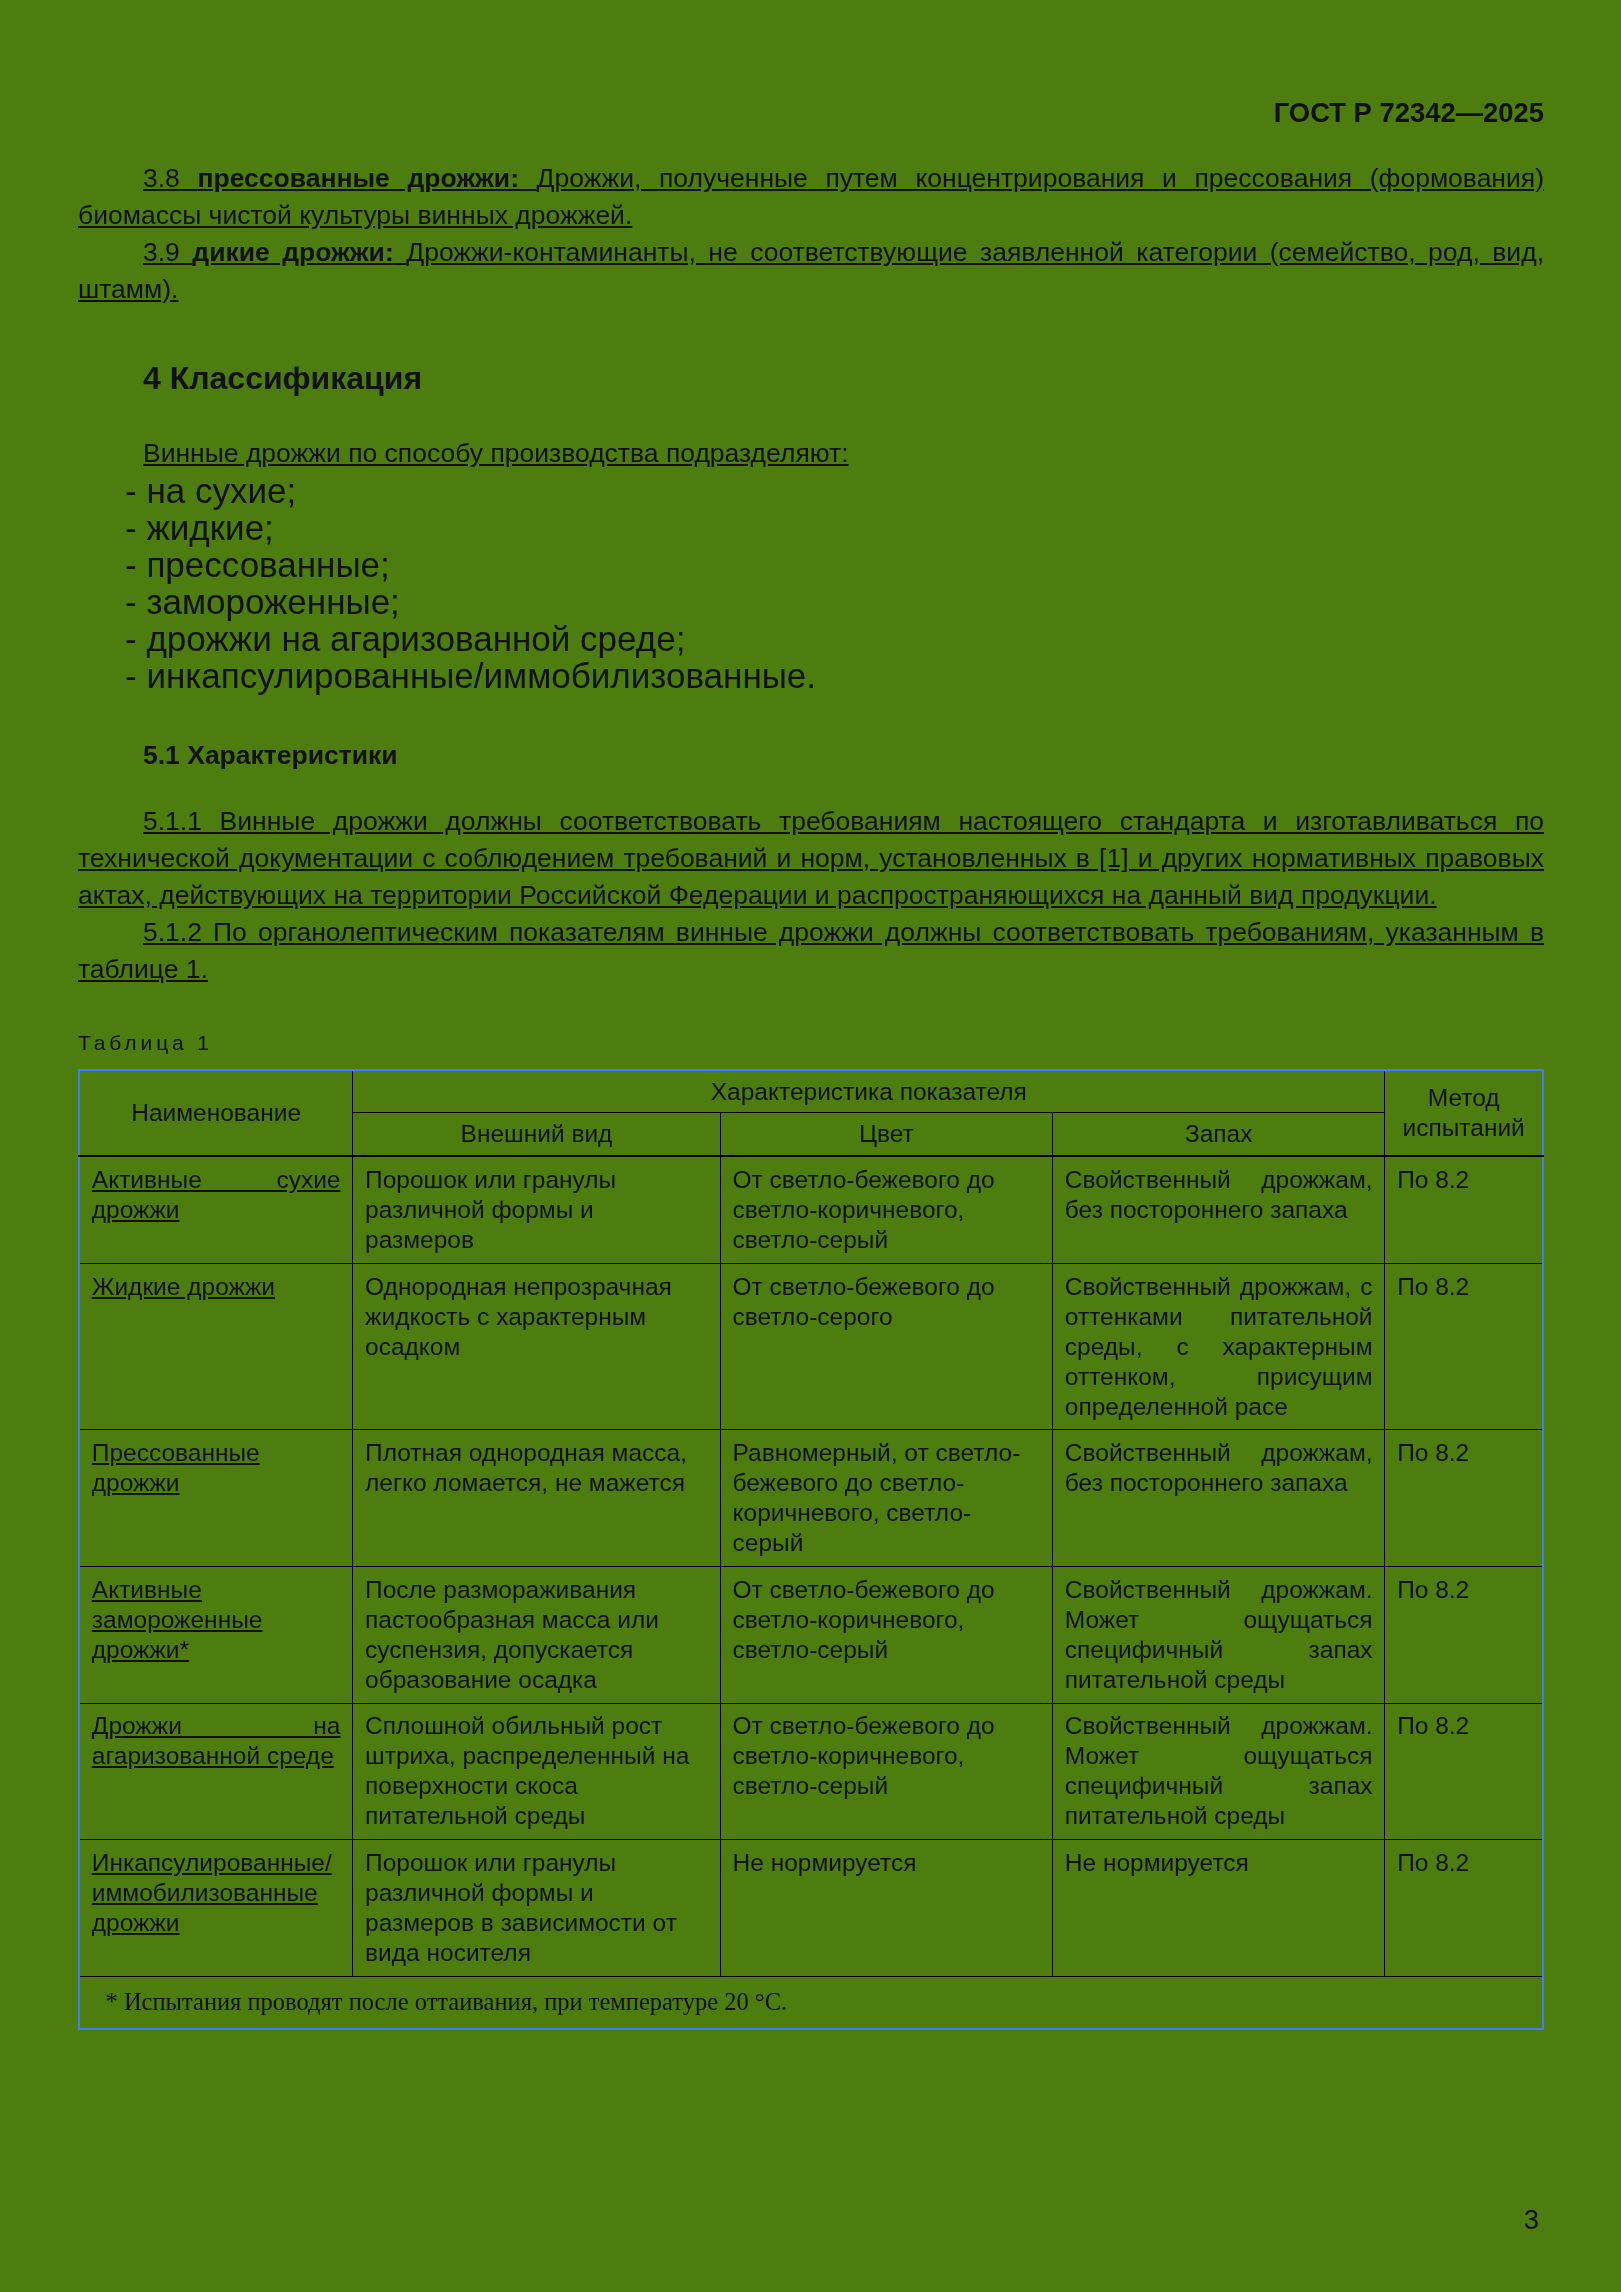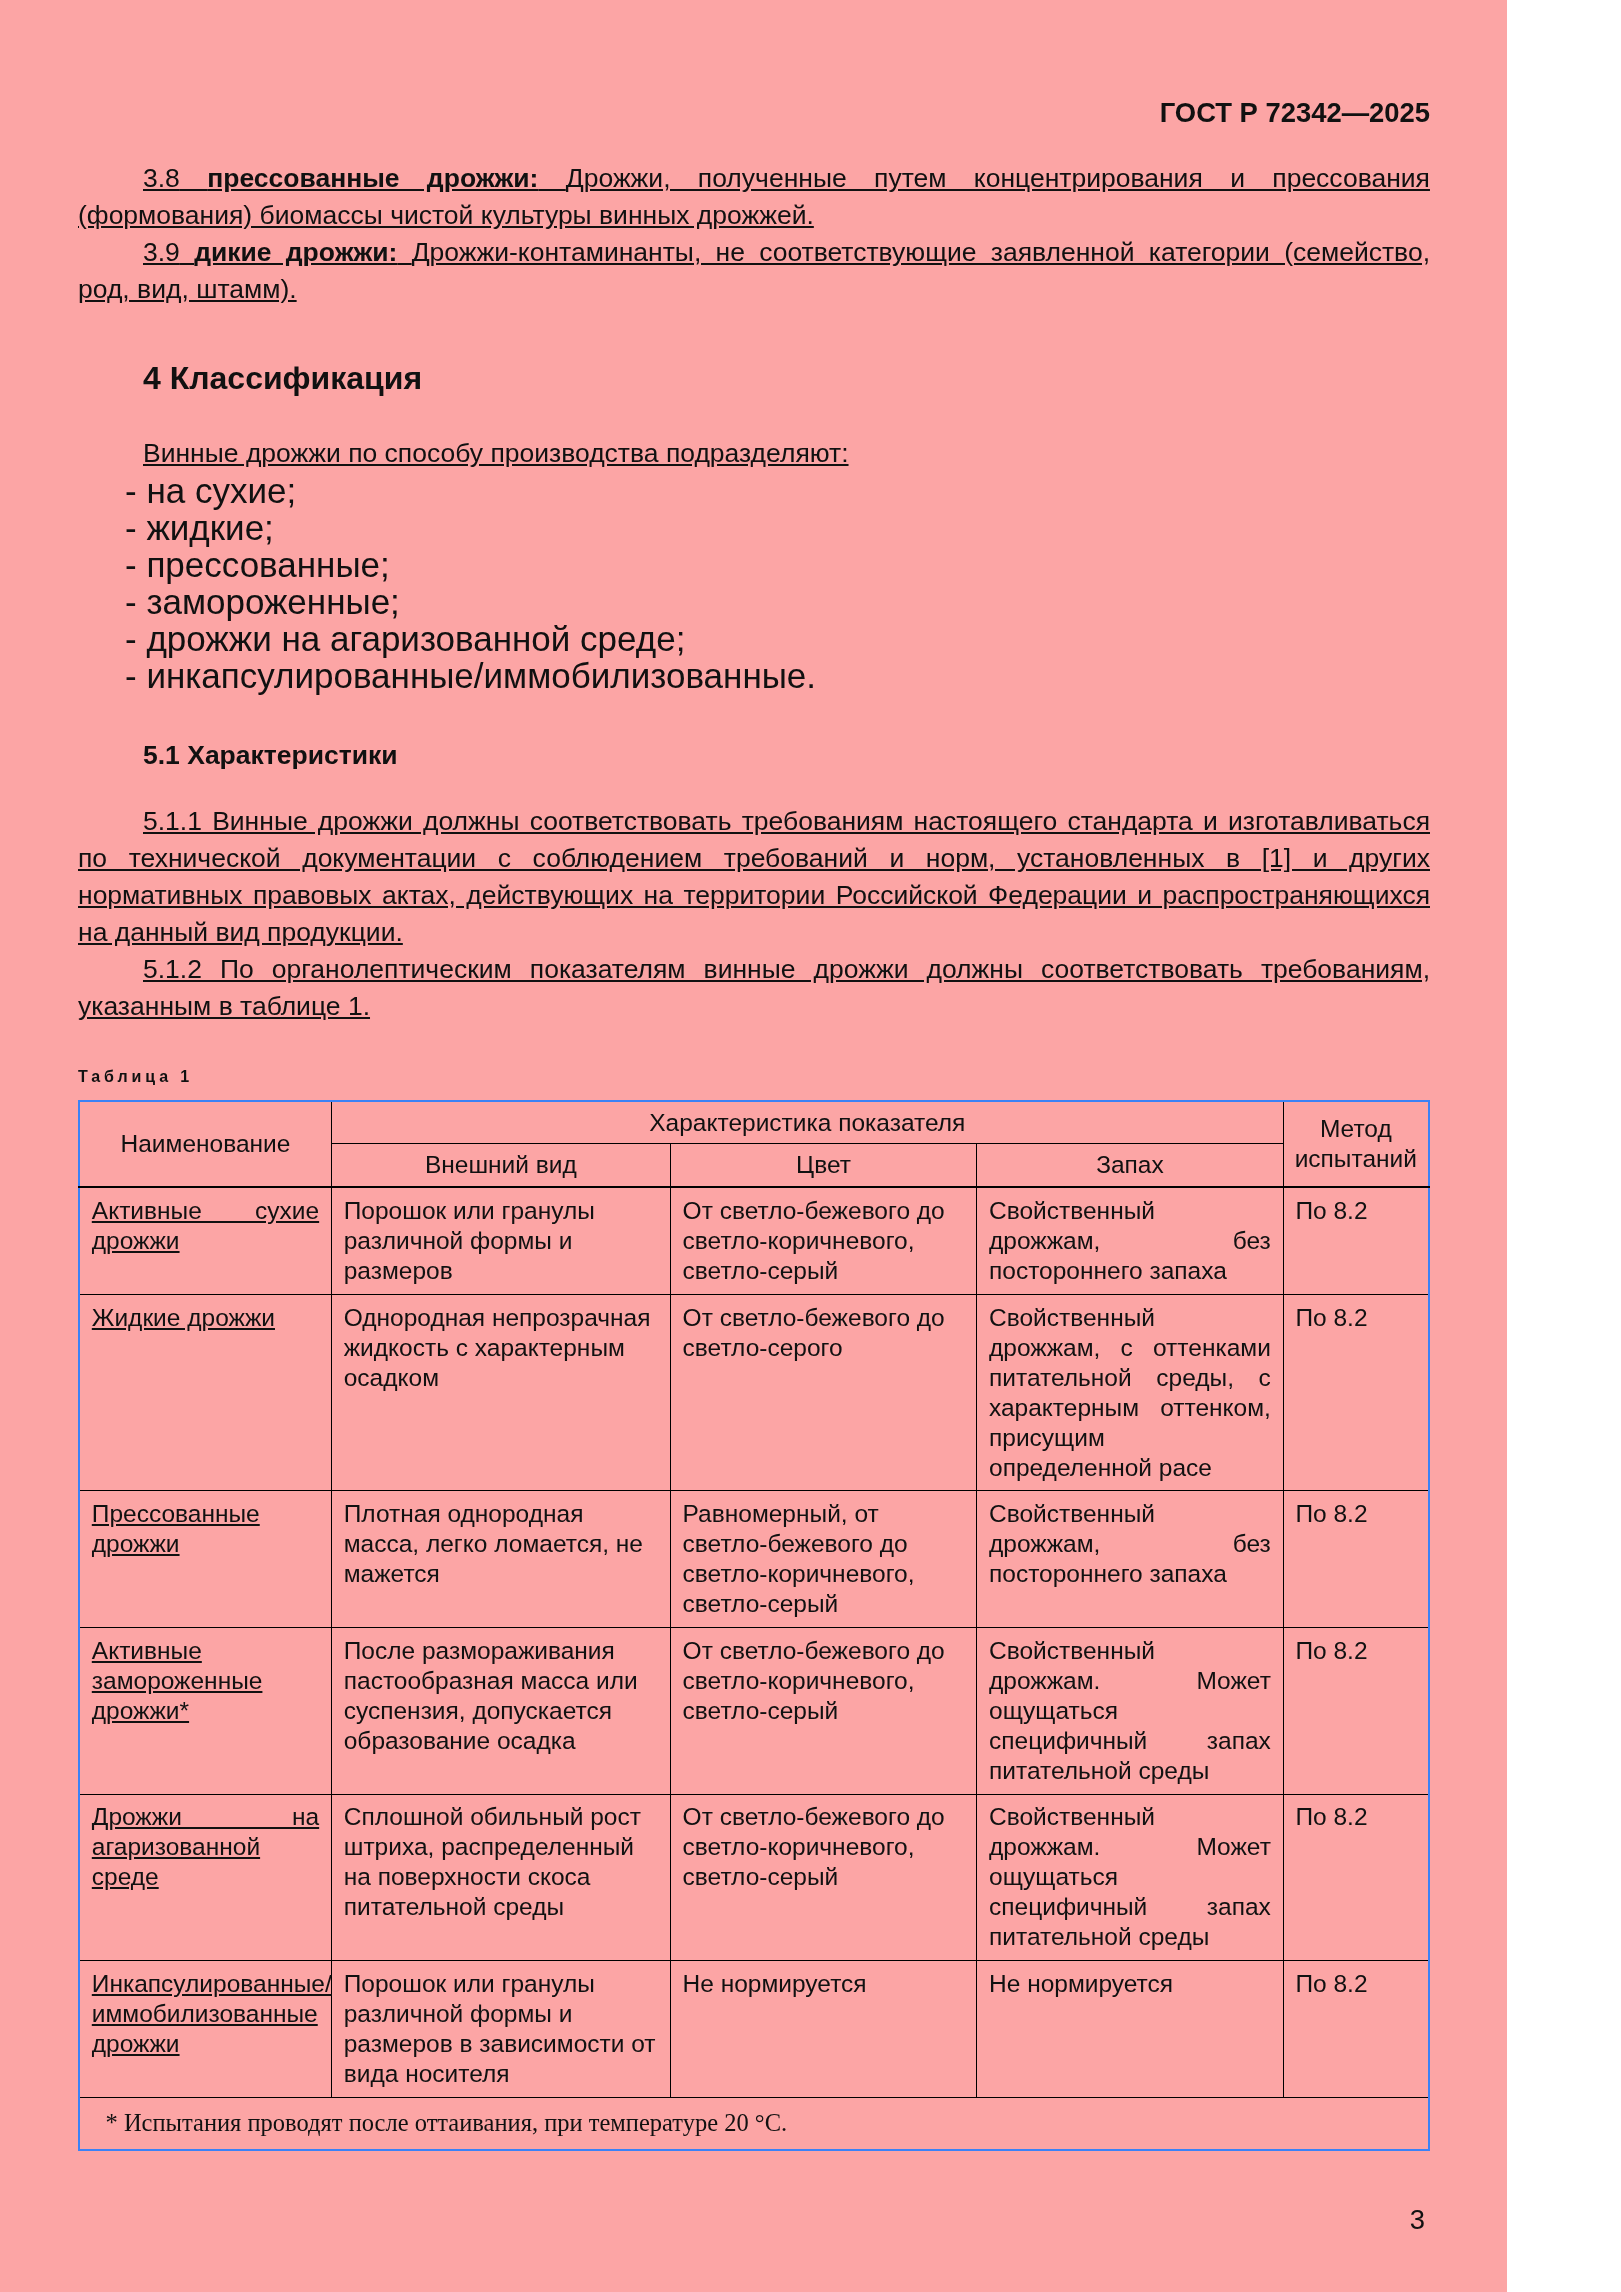--- a/index.html
+++ b/index.html
@@ -5,24 +5,24 @@
   * { margin: 0; padding: 0; box-sizing: border-box; }
   html, body { background: #ffffff; }
   body {
     width: 1621px;
     height: 2293px;
     font-family: "Liberation Sans", "DejaVu Sans", sans-serif;
     color: #111111;
   }
   .page {
     position: relative;
-    width: 1507px;
+    width: 1621px;
     height: 2293px;
     padding: 96px 77px 4px 78px;
-    background: #fca5a5;
+    background: #4d7c0f;
     overflow: hidden;
   }
   .doc-header {
     text-align: right;
     font-weight: bold;
     font-size: 27.4px;
     line-height: 33px;
     margin-bottom: 31px;
   }
   p.body {
@@ -45,23 +45,22 @@
   }
   .list { margin: 0; }
   .list-item {
     font-size: 35px;
     line-height: 37px;
     padding-left: 47px;
     text-align: left;
   }
   .table-label {
     margin: 43px 0 13.7px 0;
-    font-size: 16px;
+    font-size: 21px;
     letter-spacing: 3.9px;
-    font-weight: bold;
   }
   table.spec-table {
     width: 100%;
     border-collapse: collapse;
     border: 2px solid #3b82f6;
     font-size: 24.5px;
     line-height: 30px;
     table-layout: fixed;
   }
   .spec-table th, .spec-table td {

